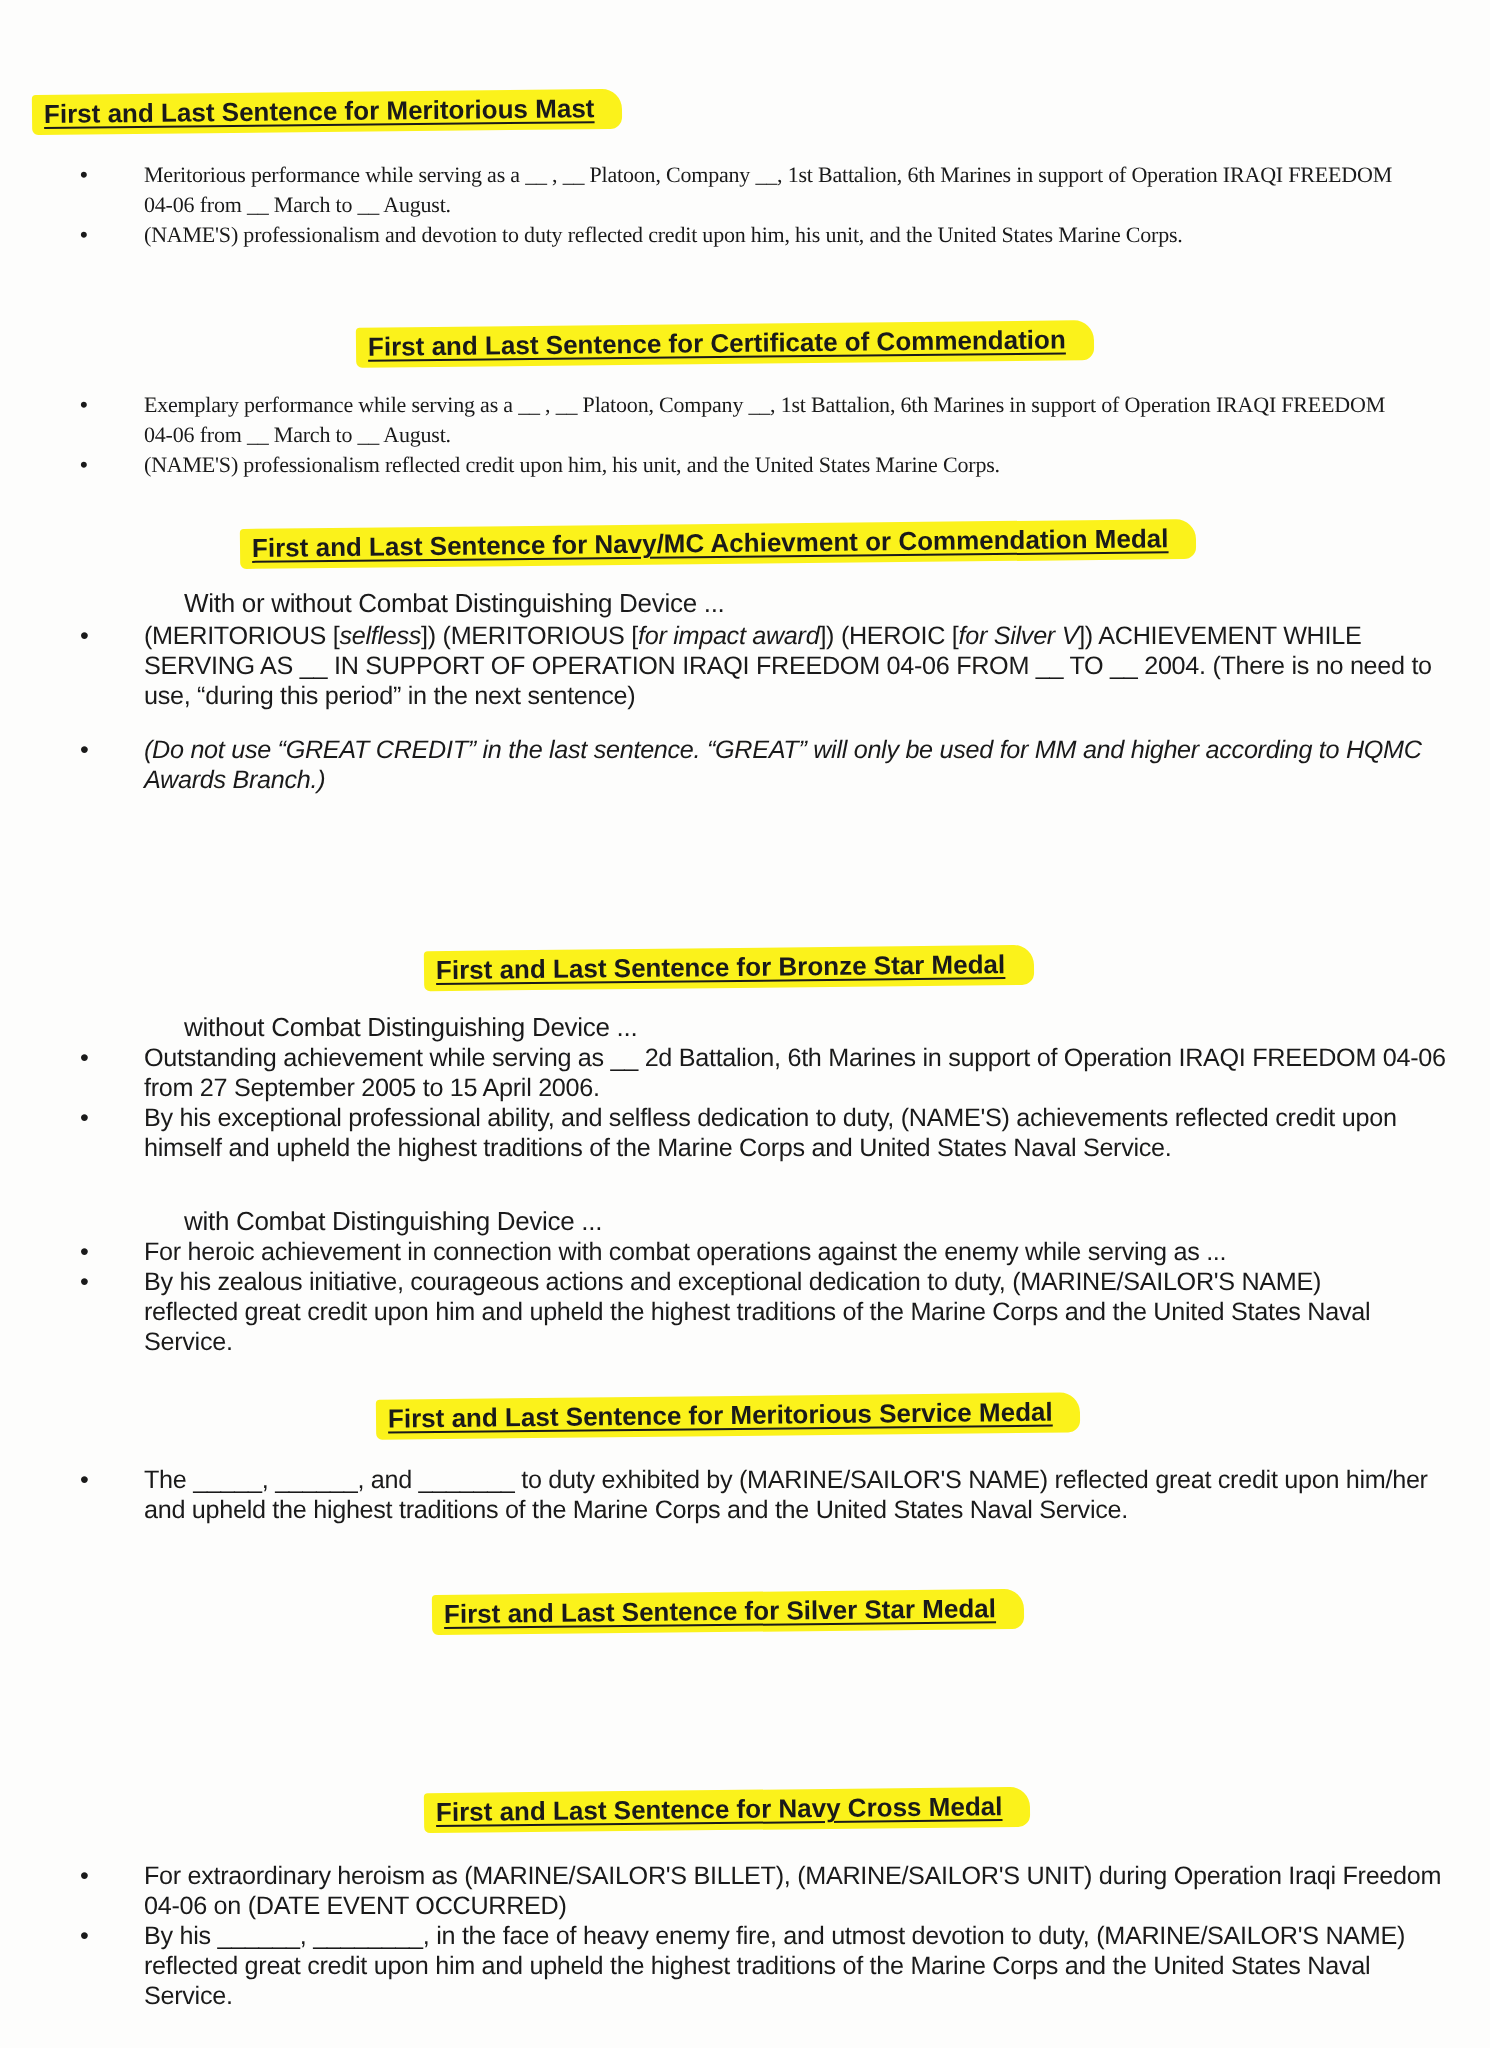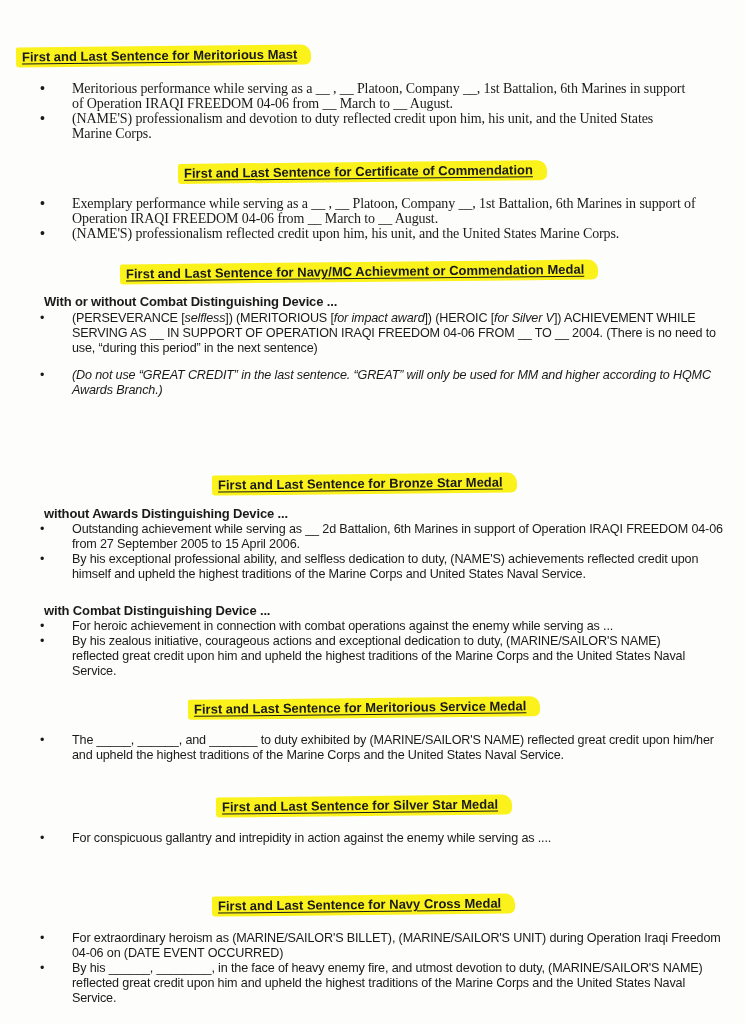--- a/index.html
+++ b/index.html
@@ -9,27 +9,27 @@
     position: absolute; display: inline-block;
     background: #fbf21b;
     padding: 2px 14px 3px 6px;
     border-radius: 2px 10px 6px 3px;
     transform: rotate(-0.6deg);
     font-family: "Liberation Sans", sans-serif;
     font-weight: bold; font-size: 13px;
     white-space: nowrap;
   }
   .hl span { text-decoration: underline; text-underline-offset: 2px; }
-  .serif { font-family: "Liberation Serif", serif; font-size: 14px; line-height: 15px; letter-spacing: -0.1px; }
+  .serif { font-family: "Liberation Serif", serif; font-size: 11px; line-height: 15px; letter-spacing: -0.1px; }
   .sans { font-family: "Liberation Sans", sans-serif; font-size: 12.6px; line-height: 15px; letter-spacing: -0.15px; }
   .block { position: absolute; }
   ul.bl { list-style: none; margin: 0; padding: 0; }
   ul.bl li { position: relative; padding-left: 36px; }
   ul.bl li::before { content: "•"; position: absolute; left: 4px; top: 0; font-family: "Liberation Sans", sans-serif; }
-  .sub { font-family: "Liberation Sans", sans-serif; font-weight: bold; font-size: 13px; position: absolute; letter-spacing: -0.15px; }
+  .sub { font-family: "Liberation Sans", sans-serif; font-weight: normal; font-size: 13px; position: absolute; letter-spacing: -0.15px; margin-left: 48px; }
   .note { font-style: italic; display: block; }
   .gap { margin-top: 12px; }
 </style>
 </head>
 <body>
 
 <div class="page">
 
   <div class="hl" style="left:16px; top:46px;">
     <span>First and Last Sentence for Meritorious Mast</span>
@@ -51,32 +51,32 @@
     </ul>
   </div>
 
   <div class="hl" style="left:120px; top:262px;">
     <span>First and Last Sentence for Navy/MC Achievment or Commendation Medal</span>
   </div>
   <div class="sub" style="left:44px; top:294px;">With or without Combat Distinguishing Device ...</div>
   <div class="block sans" style="left:36px; top:311px; width:680px;">
     <ul class="bl">
       <li>
-        <span>(PERSEVERANCE [</span><i>selfless</i><span>]) (MERITORIOUS [</span><i>for impact award</i><span>]) (HEROIC [</span><i>for Silver V</i><span>]) ACHIEVEMENT WHILE SERVING AS __ IN SUPPORT OF OPERATION IRAQI FREEDOM 04-06 FROM __ TO __ 2004.  (There is no need to use, “during this period” in the next sentence)</span>
+        <span>(MERITORIOUS [</span><i>selfless</i><span>]) (MERITORIOUS [</span><i>for impact award</i><span>]) (HEROIC [</span><i>for Silver V</i><span>]) ACHIEVEMENT WHILE SERVING AS __ IN SUPPORT OF OPERATION IRAQI FREEDOM 04-06 FROM __ TO __ 2004.  (There is no need to use, “during this period” in the next sentence)</span>
       </li>
       <li class="gap">
         <span class="note">(Do not use “GREAT CREDIT” in the last sentence.  “GREAT” will only be used for MM and higher according to HQMC Awards Branch.)</span>
       </li>
     </ul>
   </div>
 
   <div class="hl" style="left:212px; top:474px;">
     <span>First and Last Sentence for Bronze Star Medal</span>
   </div>
-  <div class="sub" style="left:44px; top:506px;">without Awards Distinguishing Device ...</div>
+  <div class="sub" style="left:44px; top:506px;">without Combat Distinguishing Device ...</div>
   <div class="block sans" style="left:36px; top:522px; width:690px;">
     <ul class="bl">
       <li>Outstanding achievement while serving as __ 2d Battalion, 6th Marines in support of Operation IRAQI FREEDOM 04-06 from 27 September 2005 to 15 April 2006.</li>
       <li>By his exceptional professional ability, and selfless dedication to duty, (NAME'S) achievements reflected credit upon himself and upheld the highest traditions of the Marine Corps and United States Naval Service.</li>
     </ul>
   </div>
   <div class="sub" style="left:44px; top:603px;">with Combat Distinguishing Device ...</div>
   <div class="block sans" style="left:36px; top:619px; width:660px;">
     <ul class="bl">
       <li>For heroic achievement in connection with combat operations against the enemy while serving as ...</li>
@@ -91,21 +91,20 @@
     <ul class="bl">
       <li>The _____, ______, and _______ to duty exhibited by (MARINE/SAILOR'S NAME) reflected great credit upon him/her and upheld the highest traditions of the Marine Corps and the United States Naval Service.</li>
     </ul>
   </div>
 
   <div class="hl" style="left:216px; top:796px;">
     <span>First and Last Sentence for Silver Star Medal</span>
   </div>
   <div class="block sans" style="left:36px; top:831px; width:680px;">
     <ul class="bl">
-      <li>For conspicuous gallantry and intrepidity in action against the enemy while serving as ....</li>
     </ul>
   </div>
 
   <div class="hl" style="left:212px; top:895px;">
     <span>First and Last Sentence for Navy Cross Medal</span>
   </div>
   <div class="block sans" style="left:36px; top:931px; width:690px;">
     <ul class="bl">
       <li>For extraordinary heroism as (MARINE/SAILOR'S BILLET), (MARINE/SAILOR'S UNIT) during Operation Iraqi Freedom 04-06 on (DATE EVENT OCCURRED)</li>
       <li>By his ______, ________, in the face of heavy enemy fire, and utmost devotion to duty, (MARINE/SAILOR'S NAME) reflected great credit upon him and upheld the highest traditions of the Marine Corps and the United States Naval Service.</li>

